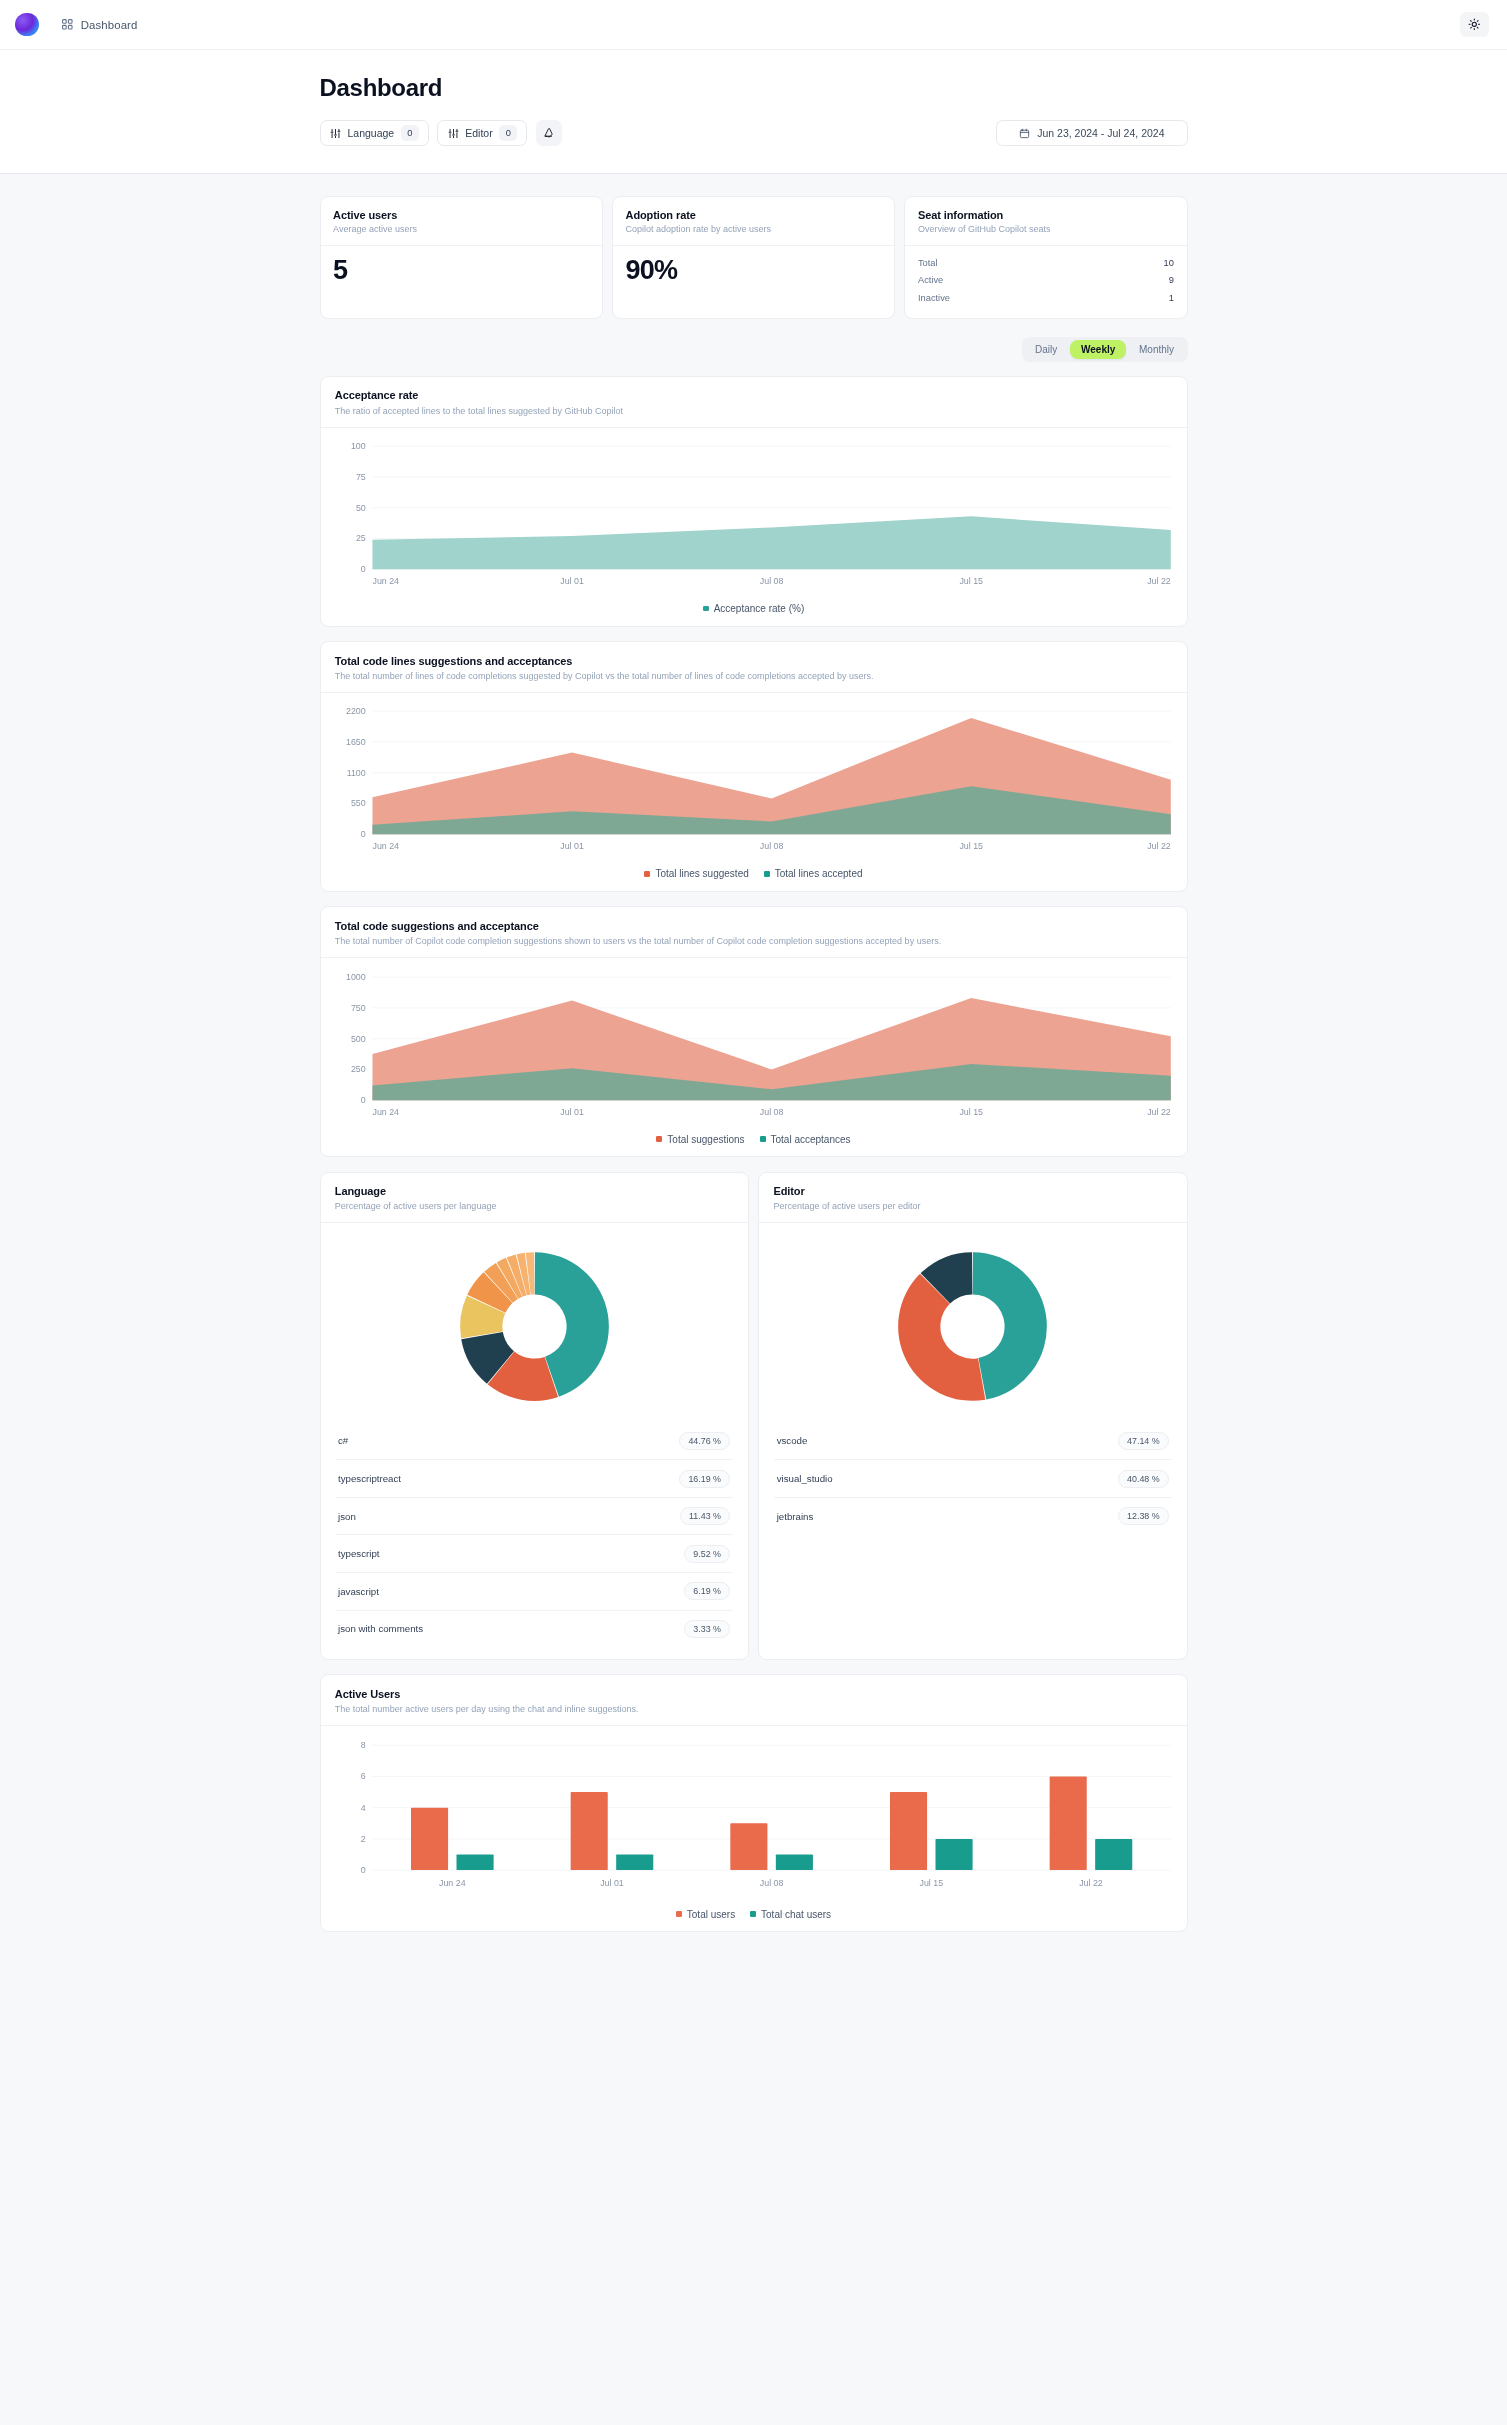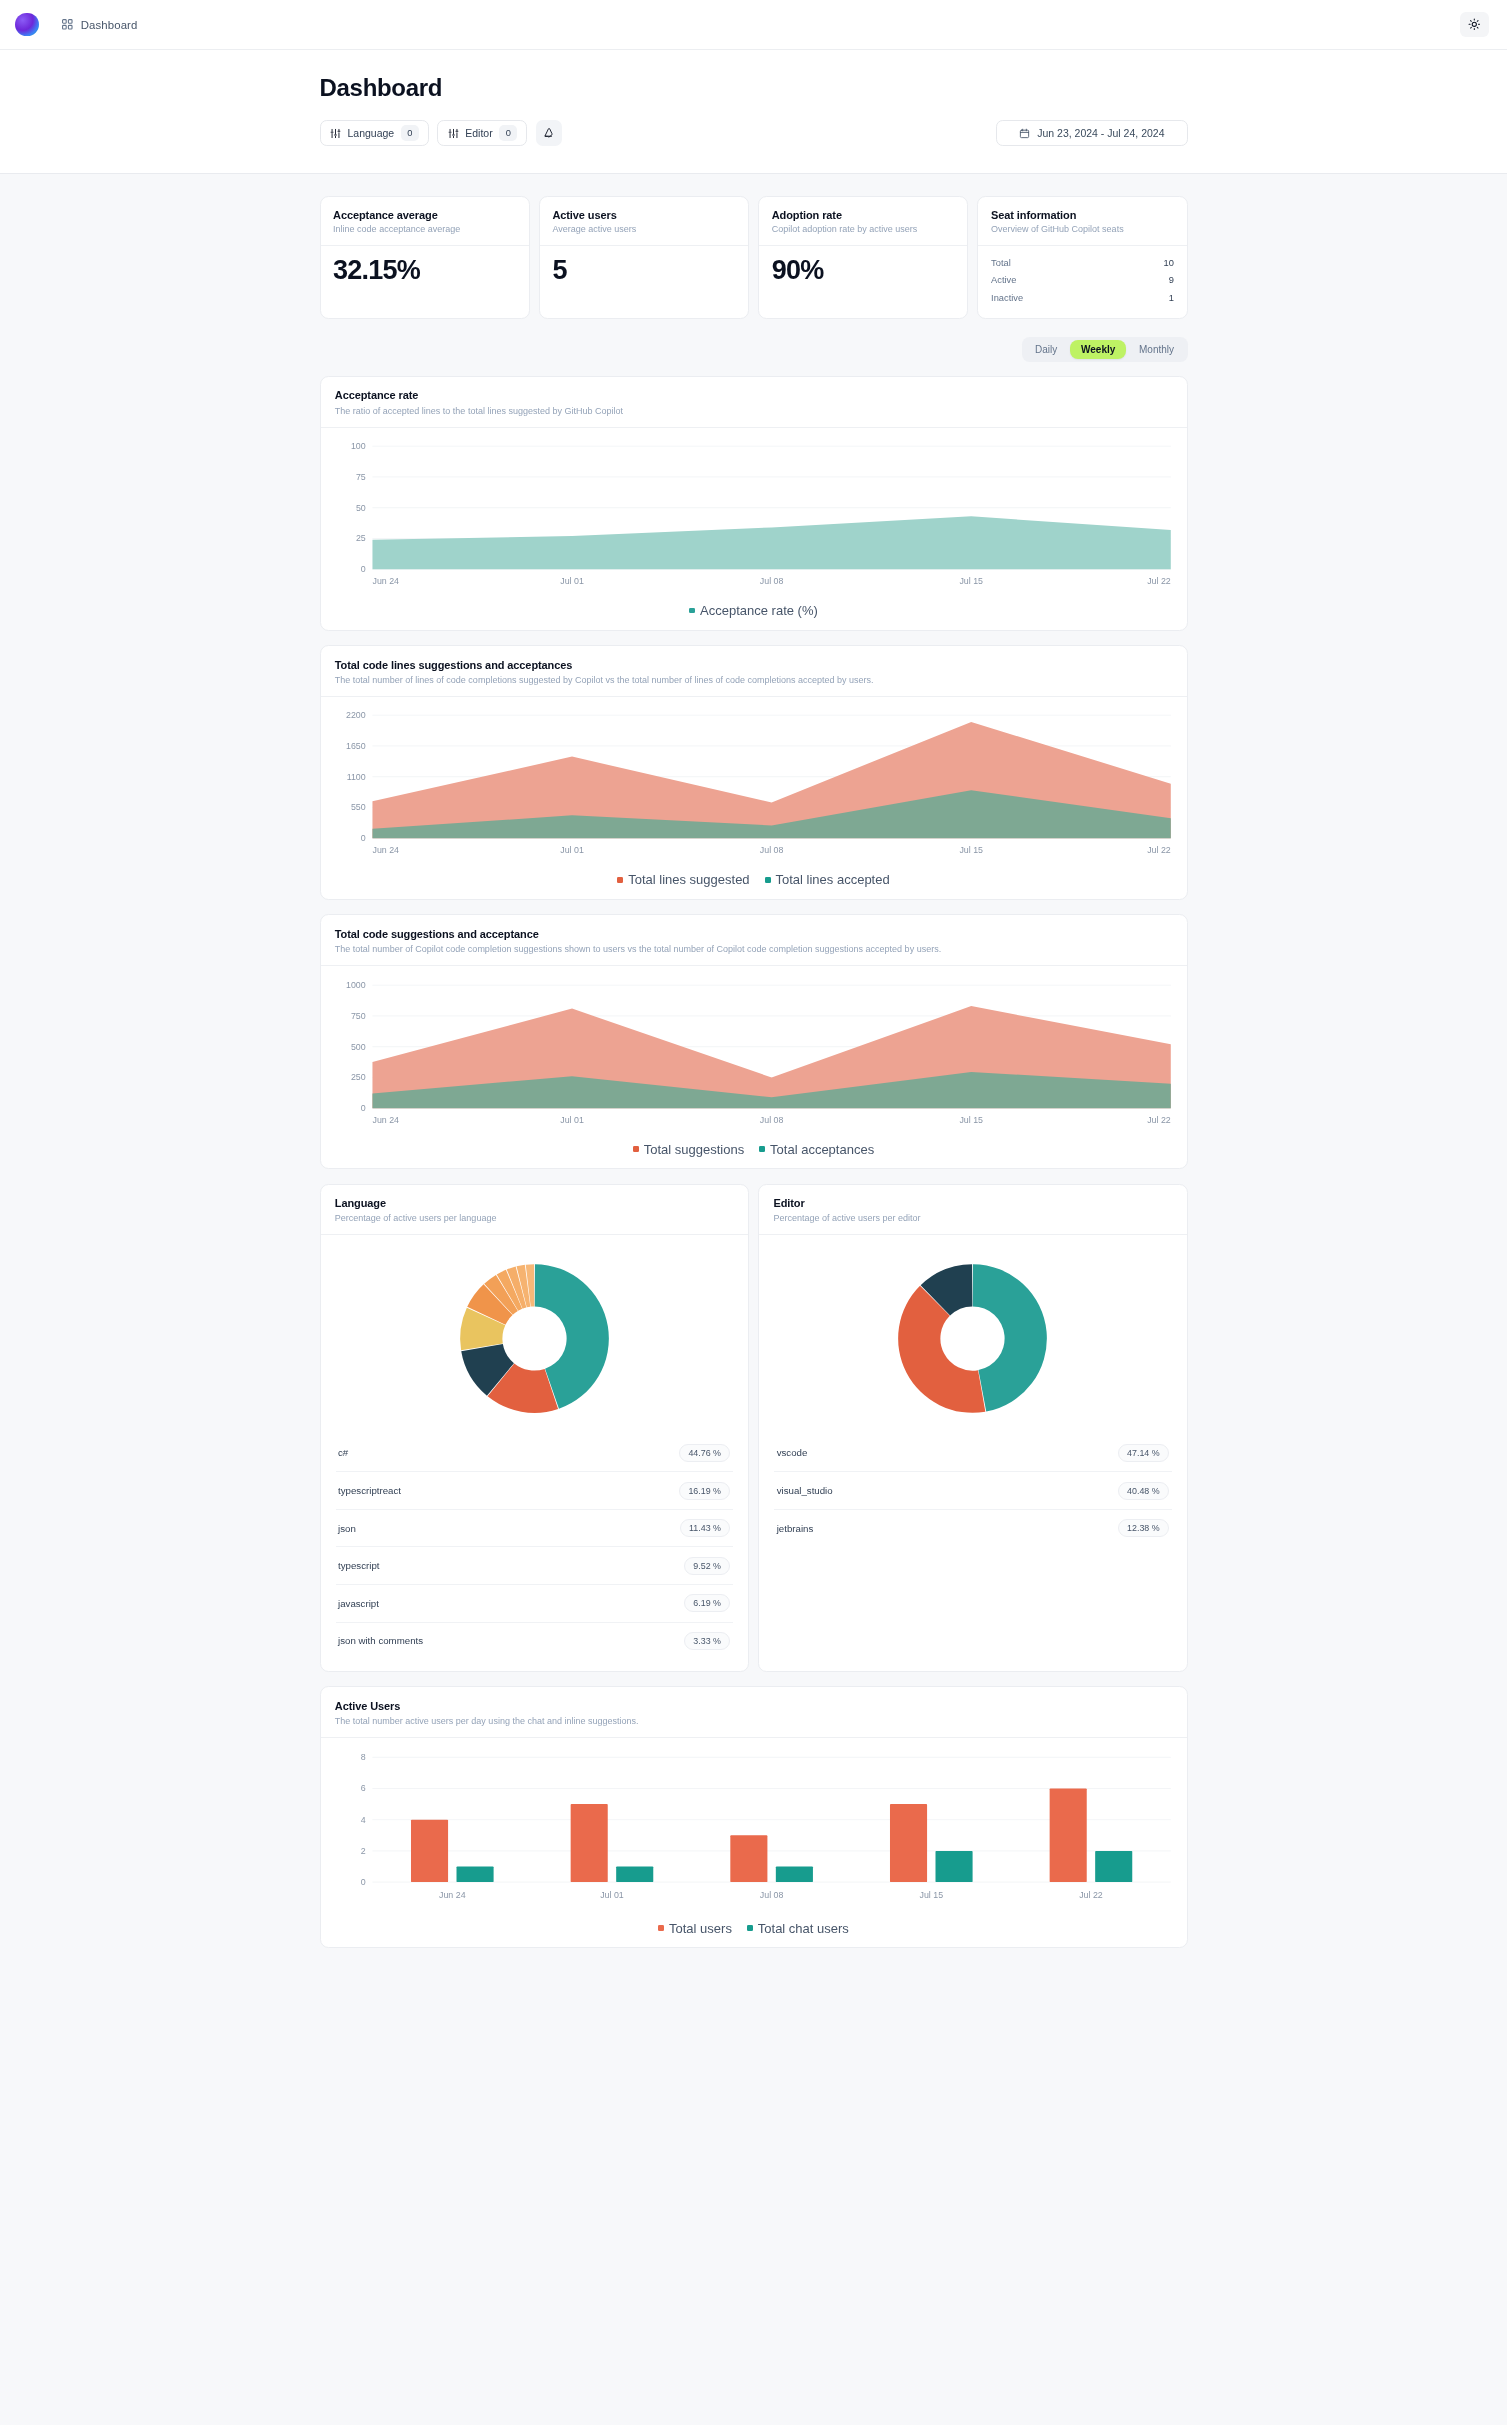--- a/index.html
+++ b/index.html
@@ -97,21 +97,21 @@
     margin-top: 14.3px; overflow: hidden;
   }
   .card-head { padding: 12.6px 14.3px 11px 14.3px; border-bottom: 0.8px solid #eef0f3; }
   .card-title { font-size: 11px; font-weight: 700; color: #0b1120; letter-spacing: -0.1px; }
   .card-sub { font-size: 9px; color: #94a3b8; margin-top: 4.2px; }
   .card-body { padding: 8.4px 11.8px 11.8px 11.8px; }
 
   .legend { display: flex; justify-content: center; gap: 15px; margin-top: 5px; }
   .legend-item { display: flex; align-items: center; gap: 5px; }
   .legend-dot { width: 5.9px; height: 5.9px; border-radius: 1.3px; flex: none; }
-  .legend-text { font-size: 13px; color: #475569; text-align: center; }
+  .legend-text { font-size: 10px; color: #475569; text-align: center; }
 
   .split { display: flex; gap: 9.3px; margin-top: 14.3px; }
   .split > .card { flex: 1; margin-top: 0; }
   .donut-wrap { display: flex; justify-content: center; padding: 18.5px 0 8.4px 0; }
   .dist-list { padding: 3.4px 15px 11.8px 15px; }
   .dist-row {
     display: flex; align-items: center; justify-content: space-between;
     padding: 9.3px 2.5px; border-bottom: 0.8px solid #f0f2f5;
   }
   .dist-row:last-child { border-bottom: none; gap: 20px; }
@@ -204,29 +204,20 @@
         </div>
       </div>
     </div>
   </div>
 
   <div class="content">
     <div class="wrap">
 
       <div class="kpi-row">
 
-        <div class="kpi-card">
-          <div class="kpi-head">
-            <div class="kpi-title">Acceptance average</div>
-            <div class="kpi-sub">Inline code acceptance average</div>
-          </div>
-          <div class="kpi-body">
-            <div class="kpi-value">32.15%</div>
-          </div>
-        </div>
 
         <div class="kpi-card">
           <div class="kpi-head">
             <div class="kpi-title">Active users</div>
             <div class="kpi-sub">Average active users</div>
           </div>
           <div class="kpi-body">
             <div class="kpi-value">5</div>
           </div>
         </div>

